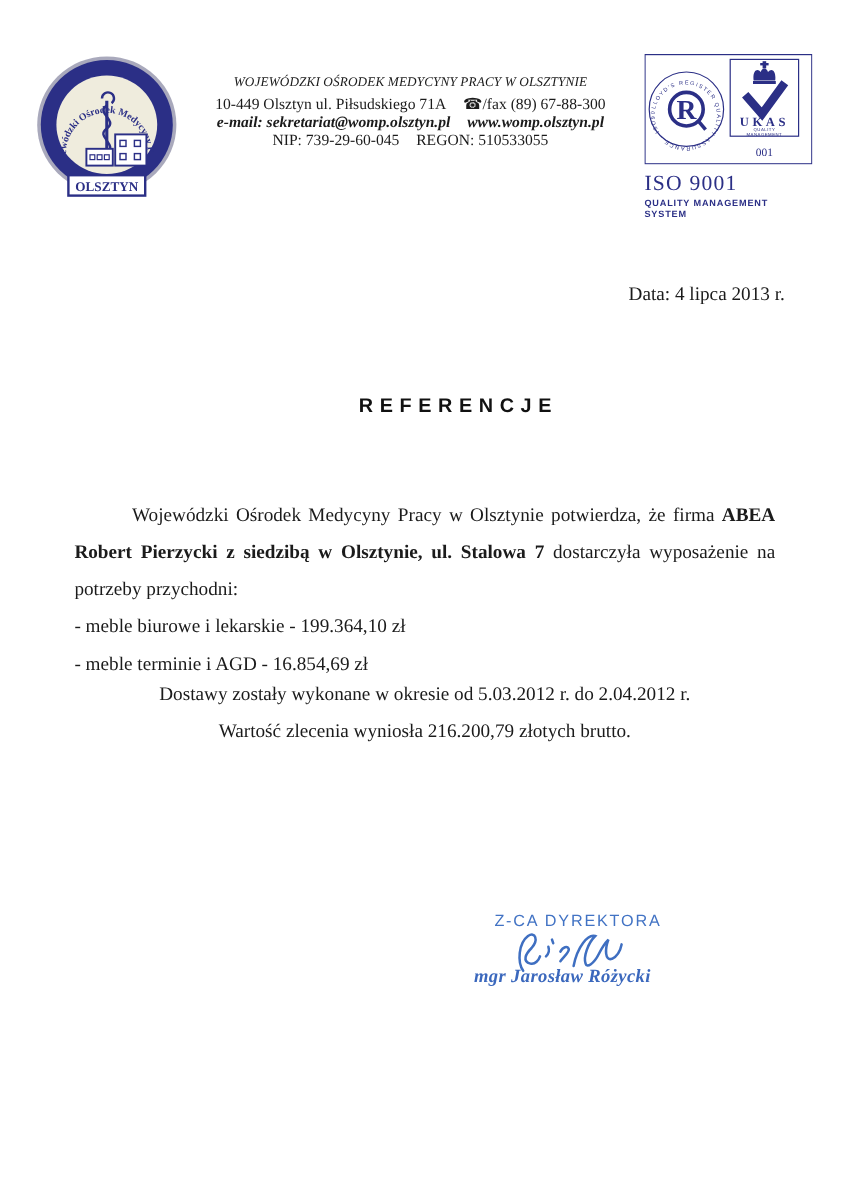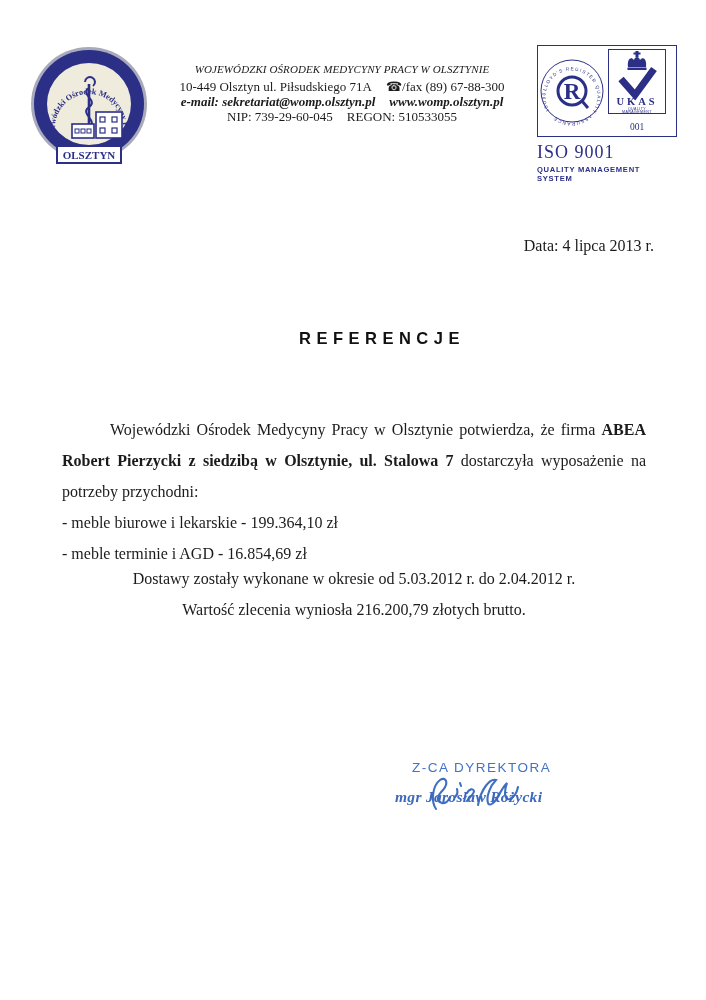--- a/index.html
+++ b/index.html
@@ -43,21 +43,21 @@
   #block-3{top:629px;}
   .list-line{white-space:nowrap;}
   
   .sig-block{position:absolute;left:393px;top:760px;width:220px;color:#4273c4;}
   .sig-role{
     font-family:"Liberation Sans",sans-serif;font-size:13.5px;letter-spacing:1.5px;
     padding-left:19px;white-space:nowrap;
   }
   .sig-scribble{position:absolute;left:33px;top:16px;}
   .sig-name{
-    position:absolute;left:2px;top:28px;white-space:nowrap;
+    position:absolute;left:2px;top:45px;white-space:nowrap;
     font-style:italic;font-weight:bold;font-size:15.5px;color:#3b68bd;letter-spacing:0.3px;
   }
 </style>
 </head>
 <body>
 
 <div class="page">
 
   <div class="seal">
     <svg width="122" height="124" viewBox="0 0 122 124">

